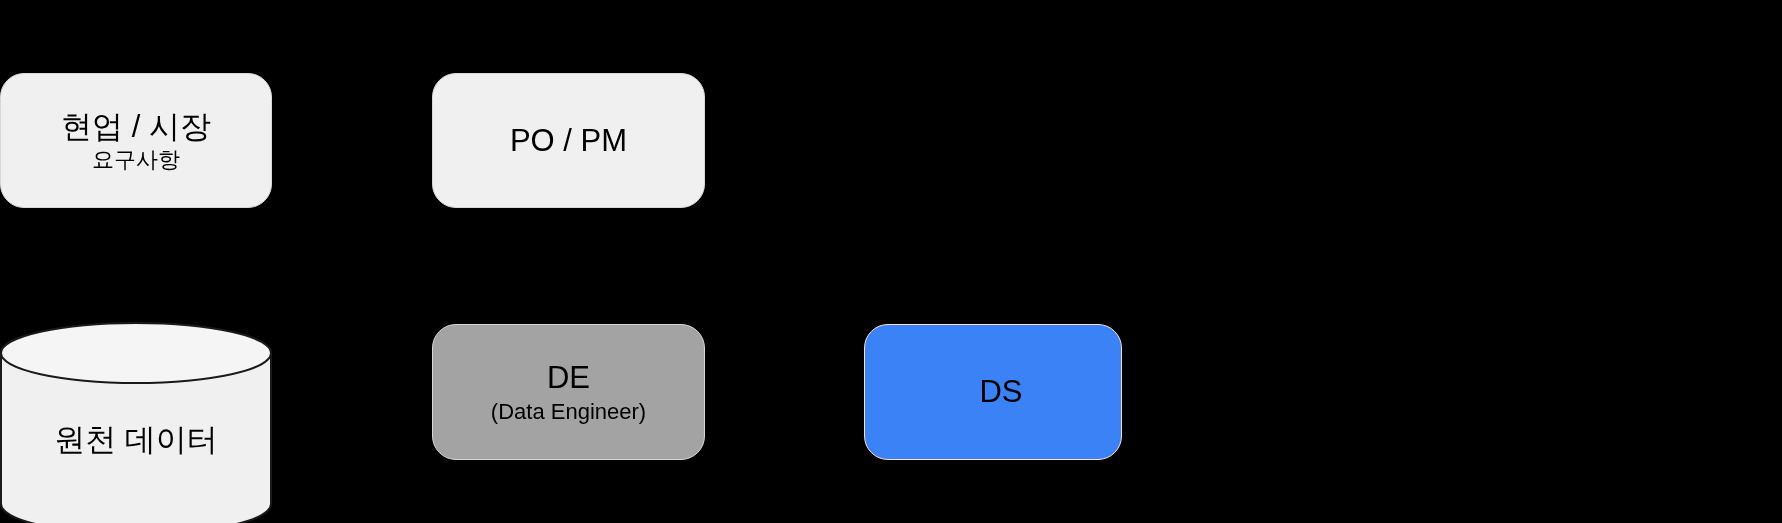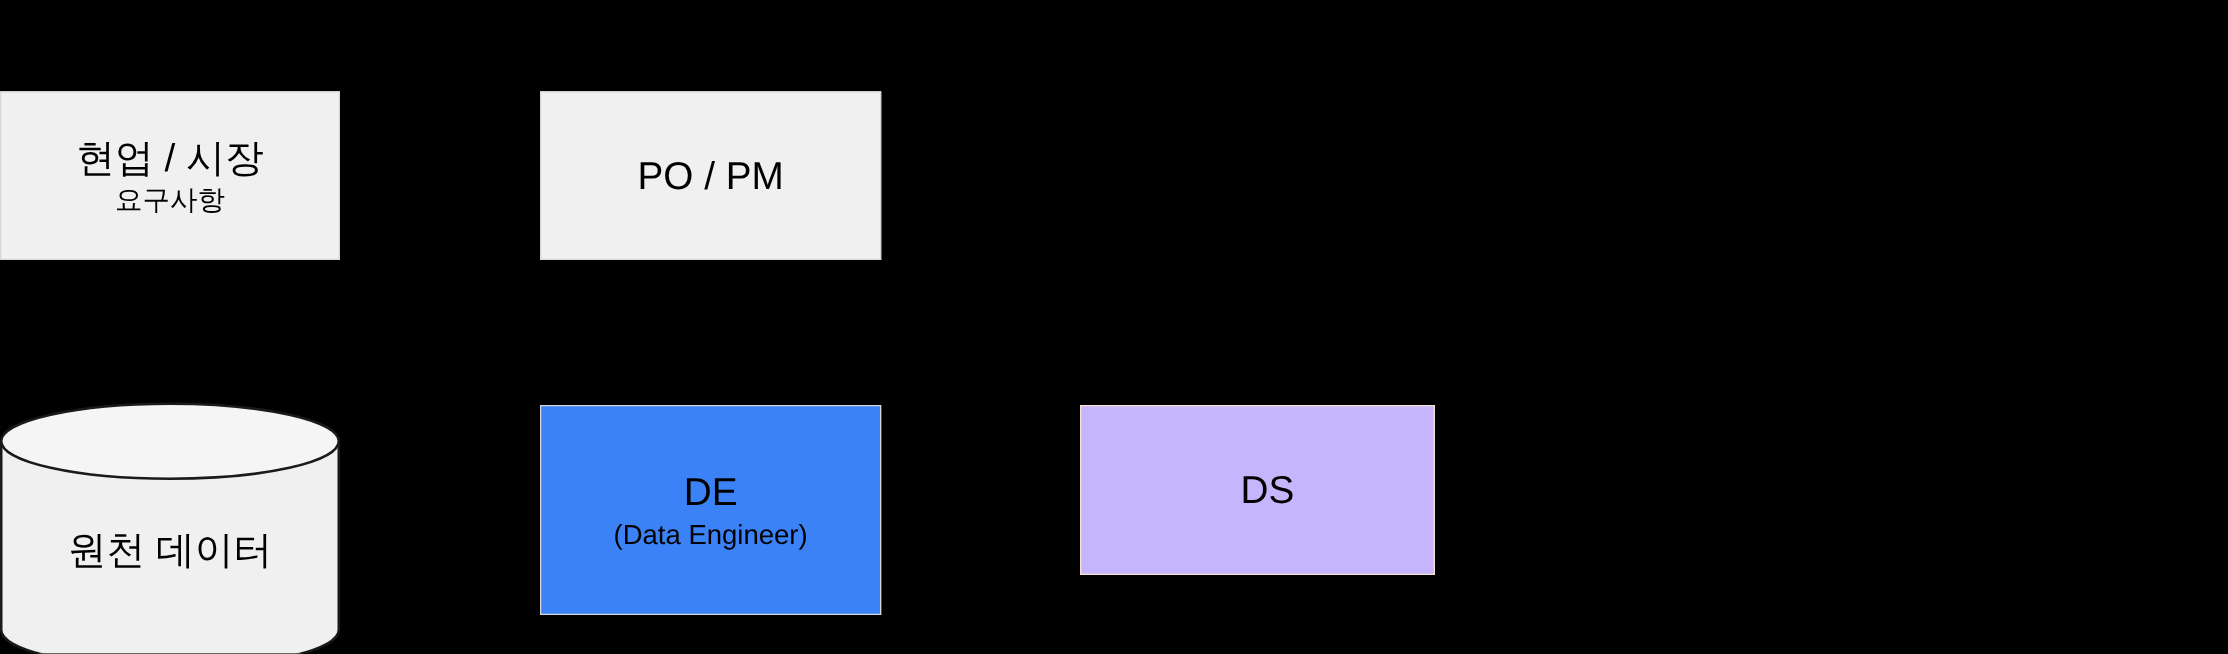--- a/index.html
+++ b/index.html
@@ -20,20 +20,21 @@
   .node {
     position: absolute;
     box-sizing: border-box;
     display: flex;
     flex-direction: column;
     align-items: center;
     justify-content: center;
     text-align: center;
     color: #000000;
     line-height: 1.28;
+    border-radius: 24px;
   }
 
   .node .line {
     display: block;
     white-space: nowrap;
   }
 
   .node .line.primary {
     font-size: 31px;
   }
@@ -95,22 +96,22 @@
   <div class="node cylinder" style="left: 0px; top: 320px; width: 272px; height: 203px;">
     <svg class="cyl-svg" viewBox="0 0 272 203" preserveAspectRatio="none">
       <path d="M1,33 L1,184 A135,30 0 0 0 271,184 L271,33 Z" fill="#f0f0f0" stroke="#1a1a1a" stroke-width="2"></path>
       <ellipse cx="136" cy="33" rx="135" ry="30" fill="#f5f5f5" stroke="#1a1a1a" stroke-width="2"></ellipse>
     </svg>
     <div class="cyl-label">
       <span class="line primary">원천 데이터</span>
     </div>
   </div>
 
-  <div class="node rect" style="left: 432px; top: 324px; width: 273px; height: 168px; background: #3b82f6;">
+  <div class="node rect" style="left: 432px; top: 324px; width: 273px; height: 136px; background: #a3a3a3;">
     <span class="line primary">DE</span>
     <span class="line secondary">(Data Engineer)</span>
   </div>
 
-  <div class="node rect accent" style="left: 864px; top: 324px; width: 284px; height: 136px; background: #c4b5fd; padding-left: 16px;">
+  <div class="node rect accent" style="left: 864px; top: 324px; width: 258px; height: 136px; background: #3b82f6; padding-left: 16px;">
     <span class="line primary">DS</span>
   </div>
 
 </div>
 
 </body></html>

